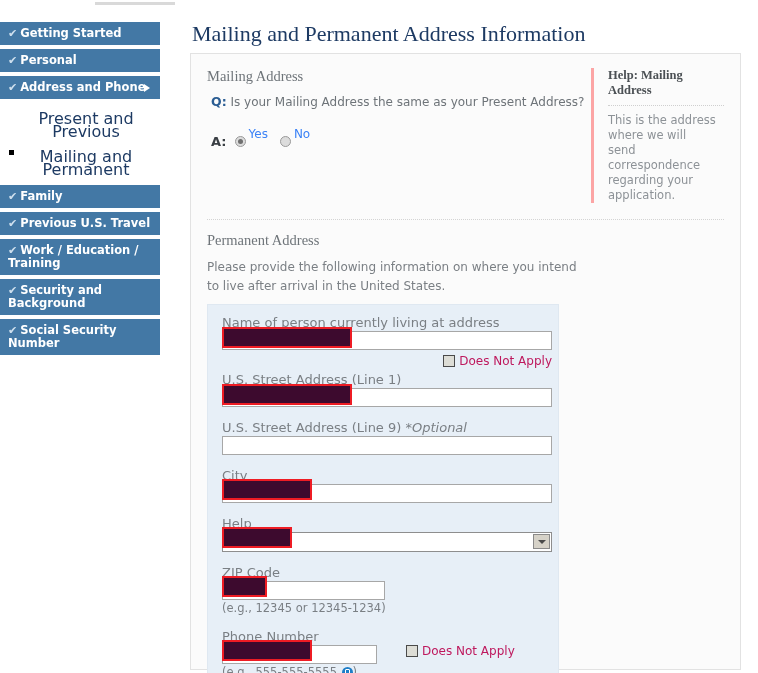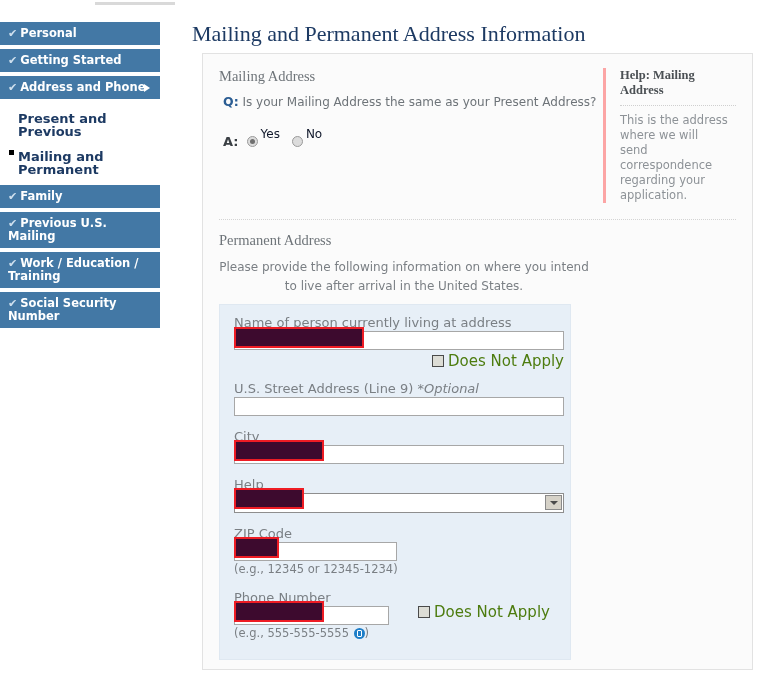--- a/index.html
+++ b/index.html
@@ -62,25 +62,26 @@
     transform: translateY(-50%);
     width: 0; height: 0;
     border-left: 6px solid #ffffff;
     border-top: 4px solid transparent;
     border-bottom: 4px solid transparent;
   }
   .nav-section.two-line { padding-top: 5px; padding-bottom: 5px; }
 
   .nav-sub {
     color: #1d3a63;
-    font-weight: bold;
-    font-size: 13px;
+    font-weight: normal;
+    font-size: 16px;
     line-height: 13px;
     padding: 6px 6px 6px 18px;
     position: relative;
+    text-align: center;
   }
   .nav-sub .bullet {
     position: absolute;
     left: 9px;
     top: 6px;
     width: 5px;
     height: 5px;
     background: #000000;
   }
   .nav-gap { height: 3px; }
@@ -96,21 +97,21 @@
     font-family: "Liberation Serif", "DejaVu Serif", serif;
     font-size: 22px;
     color: #1d3a63;
     margin: 19px 0 0 2px;
     line-height: 30px;
     font-weight: normal;
   }
 
   .panel {
     position: absolute;
-    left: 12px;
+    left: 0px;
     top: 53px;
     width: 551px;
     height: 617px;
     border: 1px solid #e2e2e2;
     background: #fbfbfb;
     box-sizing: border-box;
   }
 
   .panel-inner {
     position: relative;
@@ -177,21 +178,21 @@
     content: "";
     position: absolute;
     left: 2px; top: 2px;
     width: 5px; height: 5px;
     border-radius: 50%;
     background: #6f6f6f;
   }
   .radio-label {
     margin: 0 12px 15px 3px;
     font-size: 12px;
-    color: #0f172a;
+    color: #3b82f6;
   }
 
   .help-title {
     font-family: "Liberation Serif", "DejaVu Serif", serif;
     font-size: 12.5px;
     font-weight: bold;
     color: #4b5054;
     margin: 0 0 7px 0;
   }
   .help-rule {
@@ -209,21 +210,20 @@
     border-top: 1px dotted #d3d3d3;
     margin: 16px 0 0 0;
   }
 
   .intro-text {
     font-size: 12px;
     line-height: 19px;
     color: #7a7f84;
     margin: 0 0 8px 0;
     max-width: 370px;
-    text-align: center;
   }
 
   
   .form-box {
     background: #e7eff7;
     border: 1px solid #dfe8f1;
     padding: 10px 14px 14px 14px;
     width: 322px;
     box-sizing: content-box;
   }
@@ -334,39 +334,39 @@
   }
   .checkbox {
     display: inline-block;
     width: 12px; height: 12px;
     background: #ddddd6;
     border: 1.5px solid #4a4a4a;
     box-sizing: border-box;
     margin-right: 4px;
   }
   .dna-label {
-    font-size: 15px;
-    color: #4d7c0f;
+    font-size: 12px;
+    color: #be185d;
     line-height: 14px;
   }
   .phone-wrap { position: relative; }
 </style>
 </head>
 <body>
 
 <div class="top-rule"></div>
 
 <div class="sidebar">
 
   <div class="nav-section">
+    <span class="chk">✔</span><span class="label">Getting Started</span>
+  </div>
+
+  <div class="nav-section">
     <span class="chk">✔</span><span class="label">Personal</span>
-  </div>
-
-  <div class="nav-section">
-    <span class="chk">✔</span><span class="label">Getting Started</span>
   </div>
 
   <div class="nav-section">
     <span class="chk">✔</span><span class="label">Address and Phone</span>
     <span class="arrow"></span>
   </div>
 
   <div class="nav-gap"></div>
 
   <div class="nav-sub">
@@ -378,27 +378,30 @@
     <span>Mailing and Permanent</span>
   </div>
 
   <div class="nav-gap"></div>
 
   <div class="nav-section">
     <span class="chk">✔</span><span class="label">Family</span>
   </div>
 
   <div class="nav-section">
-    <span class="chk">✔</span><span class="label">Previous U.S. Mailing</span>
+    <span class="chk">✔</span><span class="label">Previous U.S. Travel</span>
   </div>
 
   <div class="nav-section two-line">
     <span class="chk">✔</span><span class="label">Work / Education / Training</span>
   </div>
 
+  <div class="nav-section two-line">
+    <span class="chk">✔</span><span class="label">Security and Background</span>
+  </div>
 
   <div class="nav-section">
     <span class="chk">✔</span><span class="label">Social Security Number</span>
   </div>
 
 </div>
 
 <div class="main">
 
   <h1 class="page-title">Mailing and Permanent Address Information</h1>
@@ -445,20 +448,25 @@
             <span class="field-label">Name of person currently living at address</span>
             <span class="txt w-full"></span>
             <span class="redact" style="left:0px; top:12px; width:130px; height:21px;"></span>
           </div>
 
           <div class="dna-row">
             <span class="checkbox"></span>
             <span class="dna-label">Does Not Apply</span>
           </div>
 
+          <div class="field" style="margin-top:4px;">
+            <span class="field-label">U.S. Street Address (Line 1)</span>
+            <span class="txt w-full"></span>
+            <span class="redact" style="left:0px; top:12px; width:130px; height:21px;"></span>
+          </div>
 
           <div class="field" style="margin-top:13px;">
             <span class="field-label"><span>U.S. Street Address (Line 9)</span> <span class="opt">*Optional</span></span>
             <span class="txt w-full"></span>
           </div>
 
           <div class="field" style="margin-top:13px;">
             <span class="field-label">City</span>
             <span class="txt w-full"></span>
             <span class="redact" style="left:0px; top:11px; width:90px; height:21px;"></span>

